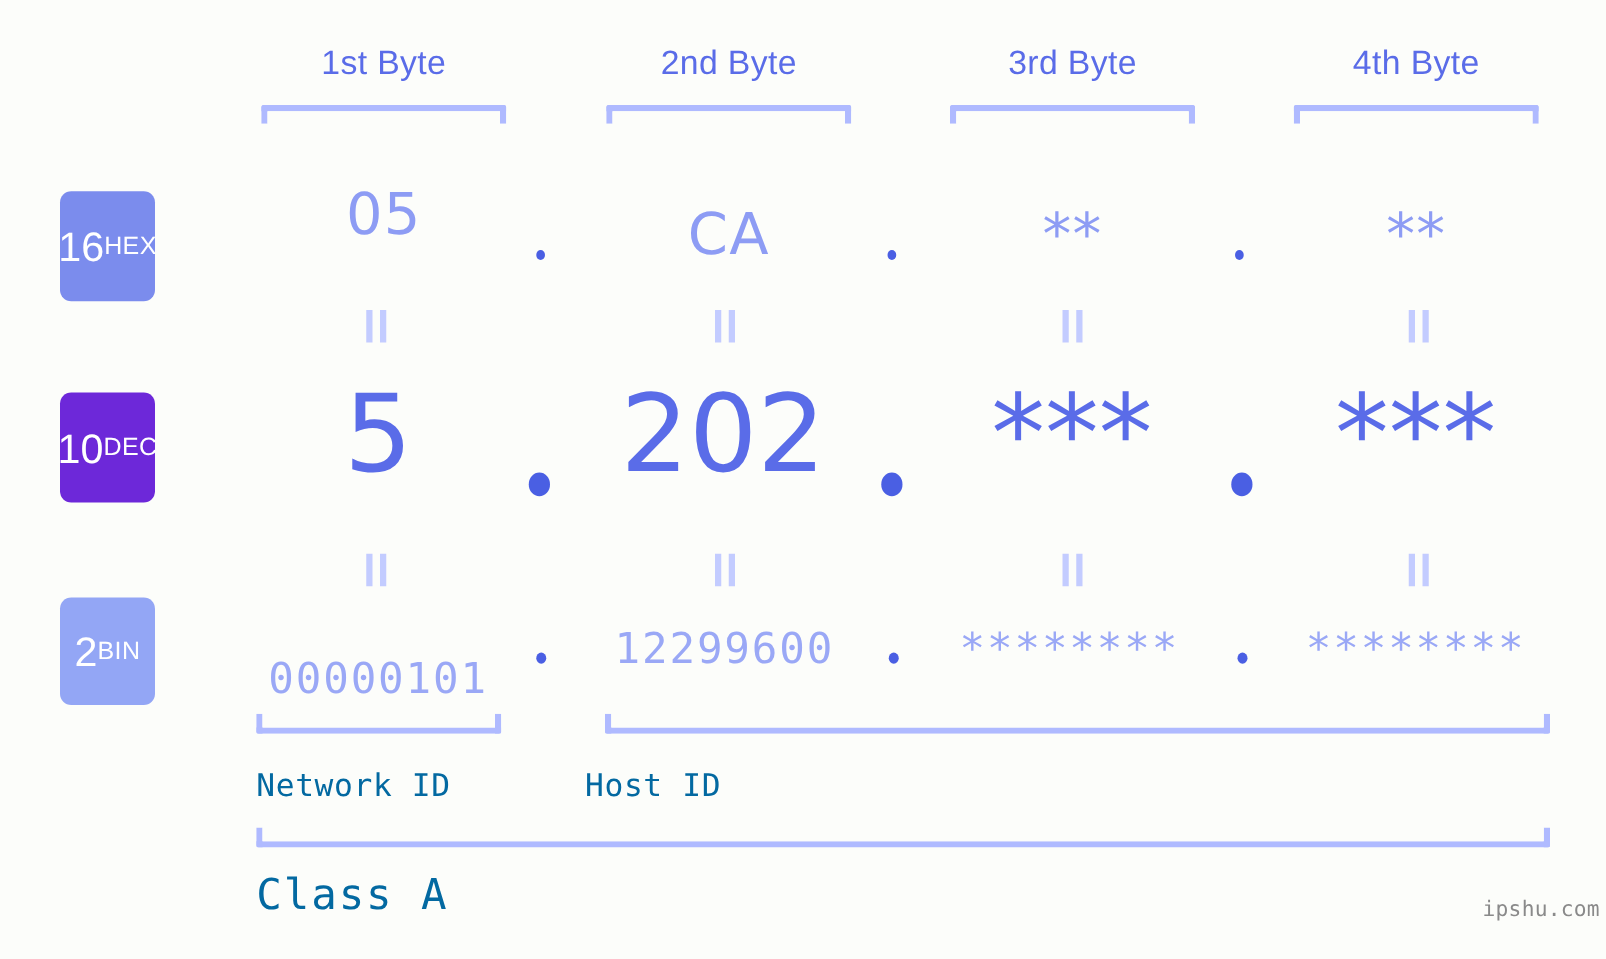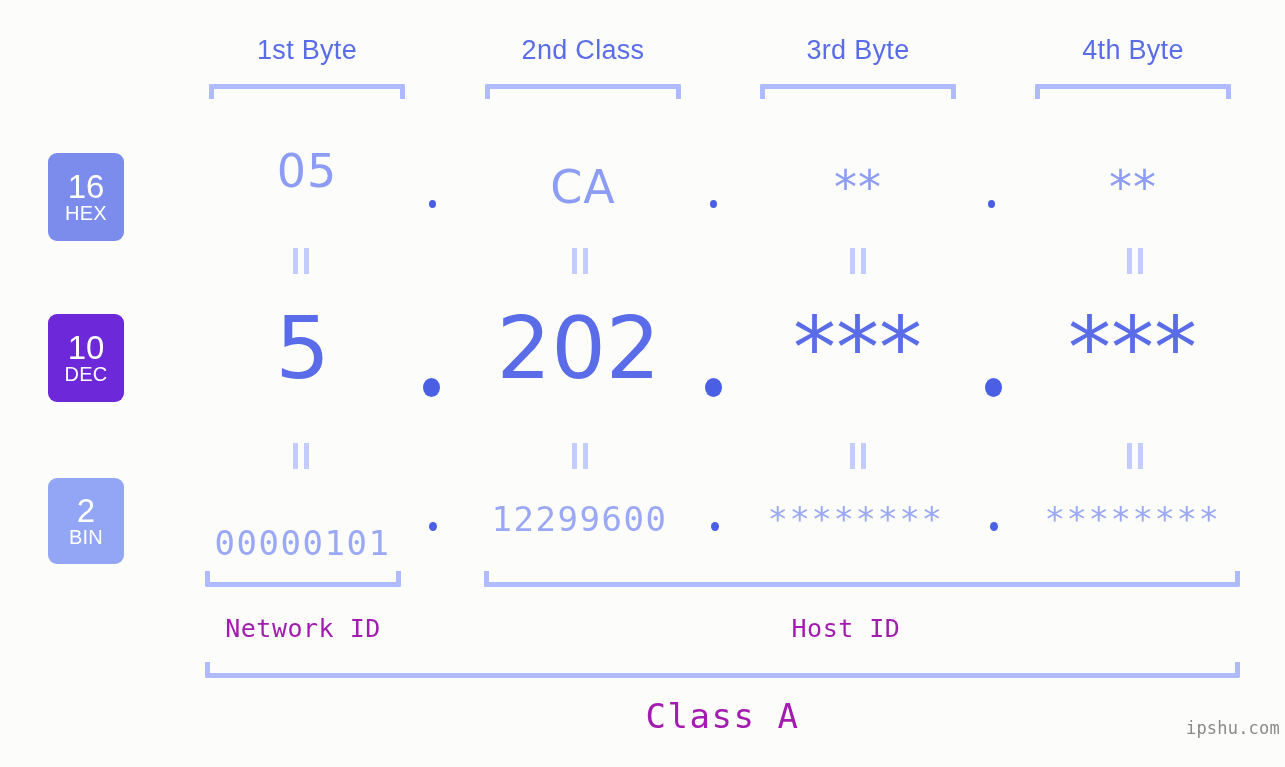--- a/index.html
+++ b/index.html
@@ -57,21 +57,21 @@
   }
 
   
   .badge {
     position: absolute;
     width: 76px;
     border-radius: 9px;
     color: #ffffff;
     text-align: center;
     display: flex;
-    flex-direction: column;
+    flex-direction: row;
     align-items: center;
     justify-content: center;
     box-sizing: border-box;
   }
   .badge .num {
     font-size: 33px;
     line-height: 1.0;
     font-weight: 400;
     font-family: "Liberation Sans", sans-serif;
   }
@@ -132,22 +132,22 @@
     height: 26px;
     background: #c3ccff;
     display: block;
   }
   .eqmark i.a { left: 0; }
   .eqmark i.b { left: 11px; }
 
   
   .caption {
     position: absolute;
-    text-align: center;
-    color: #a21caf;
+    text-align: left;
+    color: #0369a1;
     white-space: nowrap;
     line-height: 1;
     font-family: "DejaVu Sans Mono", monospace;
   }
   .caption-id { font-size: 25px; letter-spacing: 0.5px; }
   .caption-class { font-size: 34px; letter-spacing: 1.5px; }
 
   
   .watermark {
     position: absolute;
@@ -157,21 +157,21 @@
     white-space: nowrap;
     letter-spacing: 0.2px;
   }
 </style>
 </head>
 <body>
 
 <div class="stage">
 
   <div class="byte-label" style="left:209px; top:37px; width:196px;">1st Byte</div>
-  <div class="byte-label" style="left:485px; top:37px; width:196px;">2nd Class</div>
+  <div class="byte-label" style="left:485px; top:37px; width:196px;">2nd Byte</div>
   <div class="byte-label" style="left:760px; top:37px; width:196px;">3rd Byte</div>
   <div class="byte-label" style="left:1035px; top:37px; width:196px;">4th Byte</div>
 
   <div class="bracket-down" style="left:209px; top:84px; width:196px;"></div>
   <div class="bracket-down" style="left:485px; top:84px; width:196px;"></div>
   <div class="bracket-down" style="left:760px; top:84px; width:196px;"></div>
   <div class="bracket-down" style="left:1035px; top:84px; width:196px;"></div>
 
   <div class="badge" style="left:48px; top:153px; height:88px; background:#7b8ced;">
     <span class="num">16</span>

